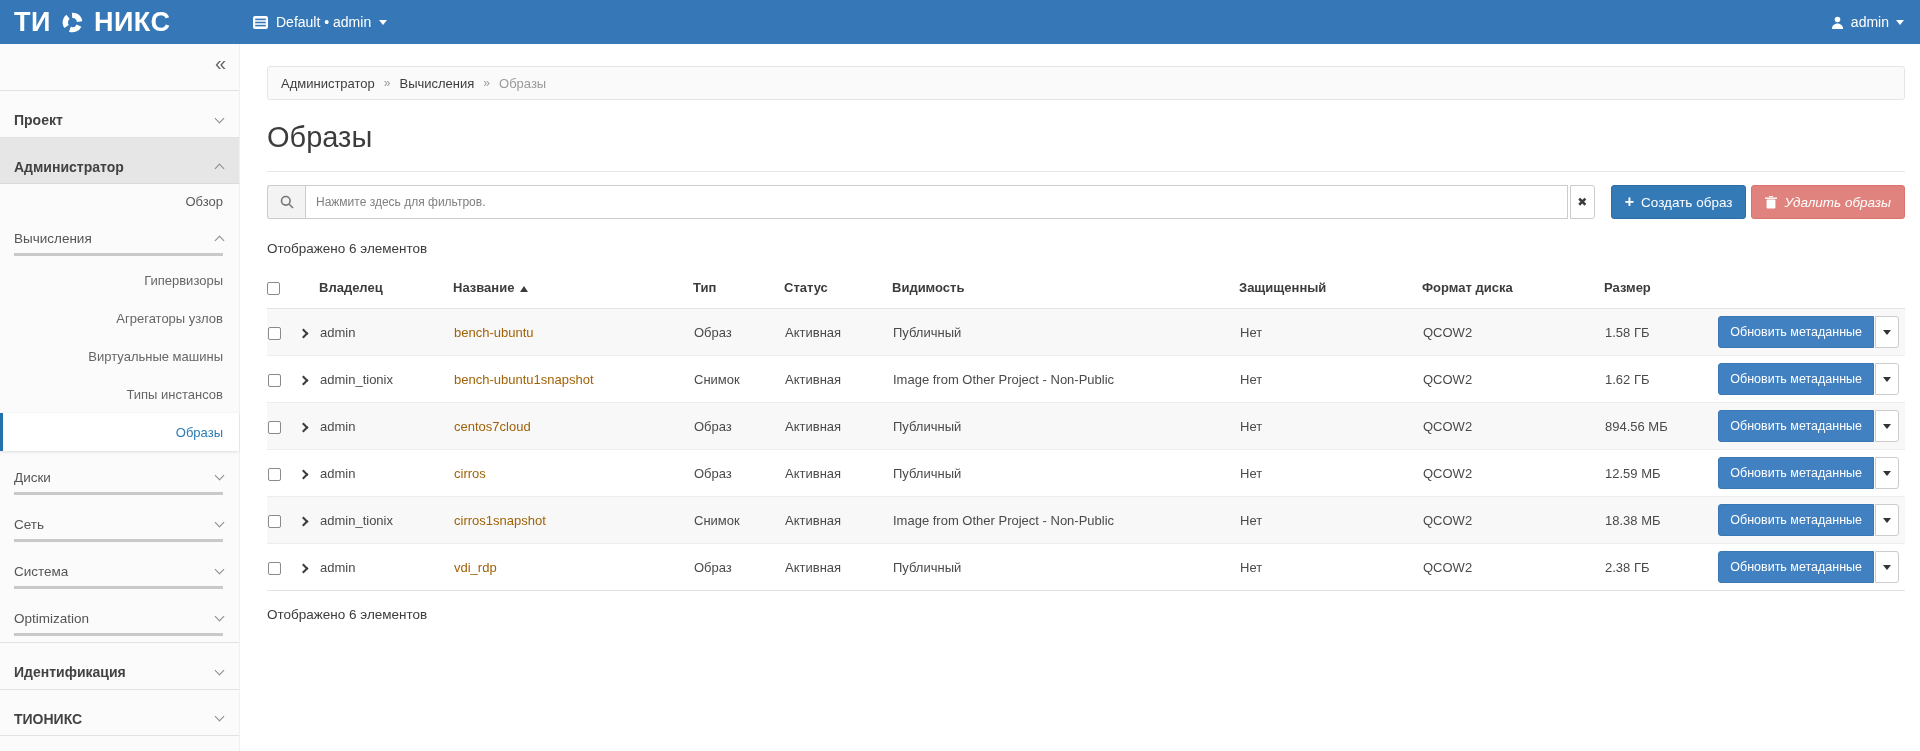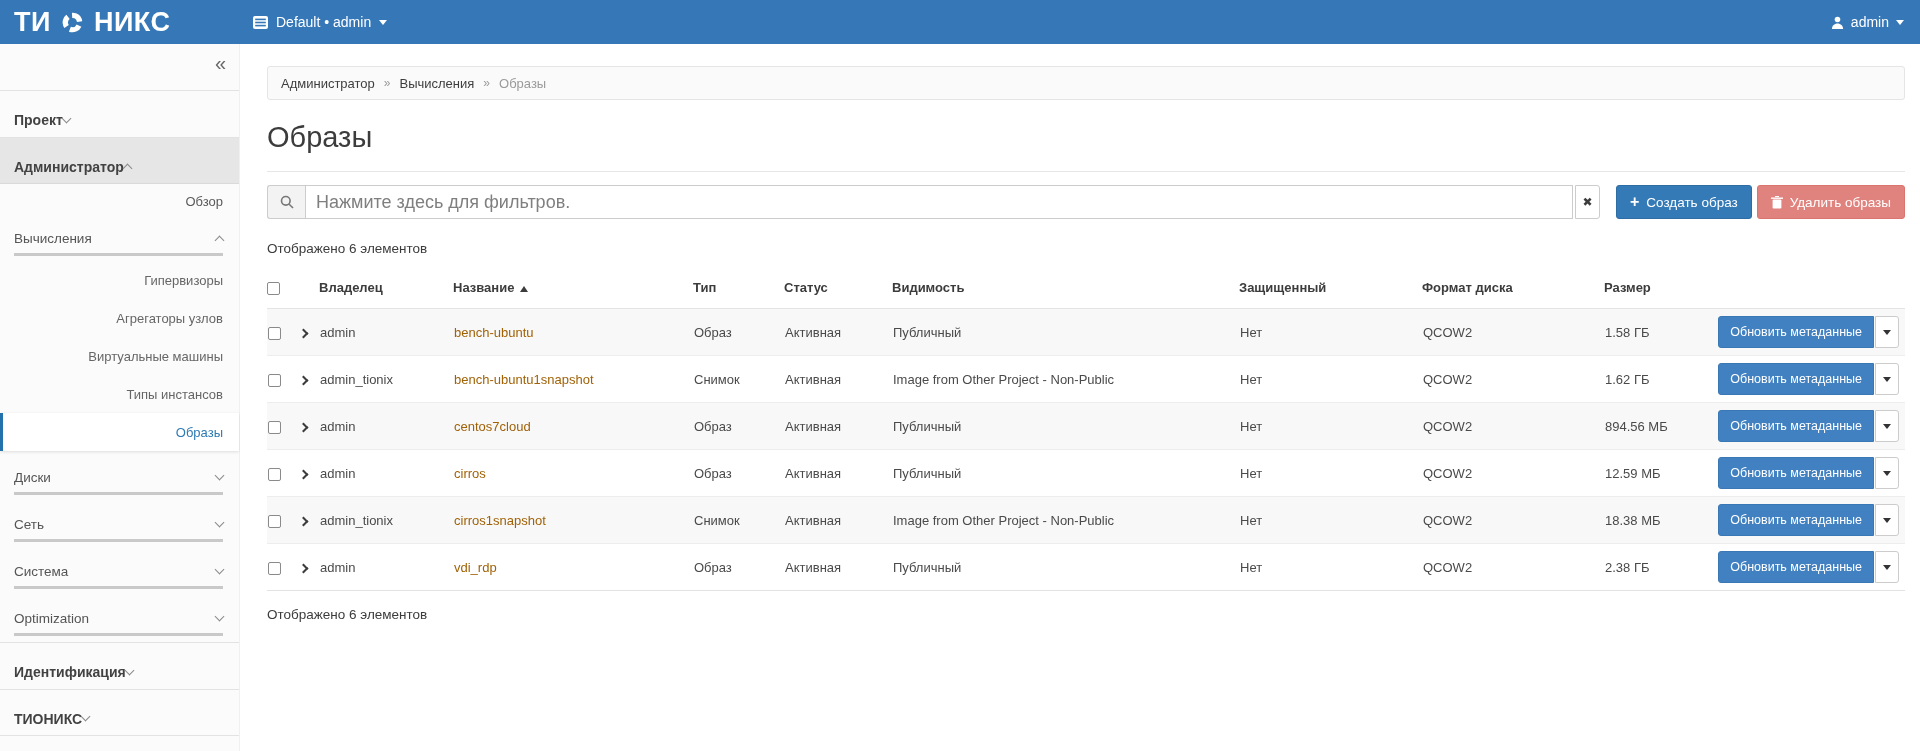--- a/index.html
+++ b/index.html
@@ -21,21 +21,21 @@
   .tri-up-sort { width:0; height:0; border-left:4px solid transparent; border-right:4px solid transparent;
     border-bottom:6px solid #3c3c3c; display:inline-block; margin-left:6px; }
   
   .sidebar { position:absolute; top:44px; left:0; bottom:0; width:240px; background:#fbfbfb;
     border-right:1px solid #f0f0f0; }
   .side-collapse { height:46px; position:relative; }
   .side-collapse-btn { position:absolute; right:13px; top:8px; font-size:20px; color:#666; cursor:pointer; }
   .chev { display:inline-block; width:7px; height:7px; border-right:1.5px solid #8a8a8a; border-bottom:1.5px solid #8a8a8a; }
   .chev.down { transform:rotate(45deg); margin-top:-4px; }
   .chev.up { transform:rotate(-135deg); margin-top:4px; }
-  .side-top { height:47px; display:flex; align-items:center; 
+  .side-top { height:47px; display:flex; align-items:center; justify-content:space-between;
     padding:12px 16px 0 14px; border-top:1px solid #e3e3e3; font-weight:bold; color:#424242; font-size:14px; cursor:pointer; }
   .side-top.expanded { background:#e6e6e6; border-bottom:1px solid #dadada; }
   .side-link { display:block; text-align:right; padding:10px 16px 9px; color:#5a5a5a; font-size:13px;
     cursor:pointer; text-decoration:none; }
   .side-group { display:flex; justify-content:space-between; align-items:center;
     padding:13px 16px 10px 14px; color:#555; font-size:13.5px; position:relative; margin-bottom:5px; cursor:pointer; }
   .side-group::after { content:""; position:absolute; left:14px; right:16px; bottom:0; height:3px; background:#c9c9c9; }
   .side-sub { display:block; text-align:right; padding:12px 16px 11px; color:#666; font-size:13px;
     cursor:pointer; text-decoration:none; }
   .side-sub.active { background:#fff; border-left:3px solid #2472ac; color:#2e7bb4;
@@ -47,31 +47,31 @@
     border:1px solid #e5e5e5; border-radius:3px; padding:0 13px; font-size:13px; }
   .crumb { color:#3e3e3e; text-decoration:none; cursor:pointer; }
   .crumb.current { color:#9a9a9a; cursor:default; }
   .crumb-sep { color:#9a9a9a; font-size:12px; }
   .page-title { font-size:29px; color:#3c3c3c; font-weight:400; margin:21px 0 17px; }
   .title-rule { border:none; border-top:1px solid #e6e6e6; margin:0 0 13px; }
   .filter-row { display:flex; align-items:center; }
   .search-group { flex:1; display:flex; height:34px; margin-right:11px; }
   .search-icon-box { width:38px; background:#f3f3f3; border:1px solid #ccc; border-right:none;
     border-radius:3px 0 0 3px; display:flex; align-items:center; justify-content:center; }
-  .search-input { flex:1; border:1px solid #ccc; padding:0 10px; font-size:18px; color:#555;
+  .search-input { flex:1; border:1px solid #ccc; padding:0 10px; font-size:12px; color:#555;
     outline:none; font-family:"Liberation Sans", sans-serif; background:#fff; }
   .search-input::placeholder { color:#7f7f7f; opacity:1; }
   .clear-btn { width:25px; background:#fff; border:1px solid #ccc; border-left:1px solid #ccc;
     border-radius:0 3px 3px 0; margin-left:2px; display:flex; align-items:center; justify-content:center;
     color:#3c3c3c; font-size:12px; cursor:pointer; padding:0; }
   .btn { height:34px; padding:0 13px; border-radius:3px; color:#fff; font-size:13.5px;
     display:inline-flex; align-items:center; gap:7px; border:1px solid transparent; margin-left:5px;
     cursor:pointer; font-family:"Liberation Sans", sans-serif; white-space:nowrap; }
   .btn-create { background:#337ab7; border-color:#2e6da4; }
-  .btn-delete { background:#e0837e; border-color:#db746e; }
+  .btn-delete { background:#e0837e; border-color:#db746e;font-style:italic; }
   .btn-edit   { background:#92bcdf; border-color:#86b2d8; }
   .plus-glyph { font-size:16px; font-weight:bold; line-height:1; }
   .count { margin-top:22px; font-size:13.5px; color:#3c3c3c; }
   .count.bottom { margin-top:16px; }
   
   table.images { width:100%; border-collapse:collapse; table-layout:fixed; margin-top:14px;
     border-bottom:1px solid #e3e3e3; }
   thead th { text-align:left; font-size:13px; color:#3c3c3c; font-weight:bold;
     padding:10px 8px 13px 0; border-bottom:1px solid #e4e4e4; cursor:pointer; }
   tbody tr { height:47px; border-top:1px solid #ededed; }

